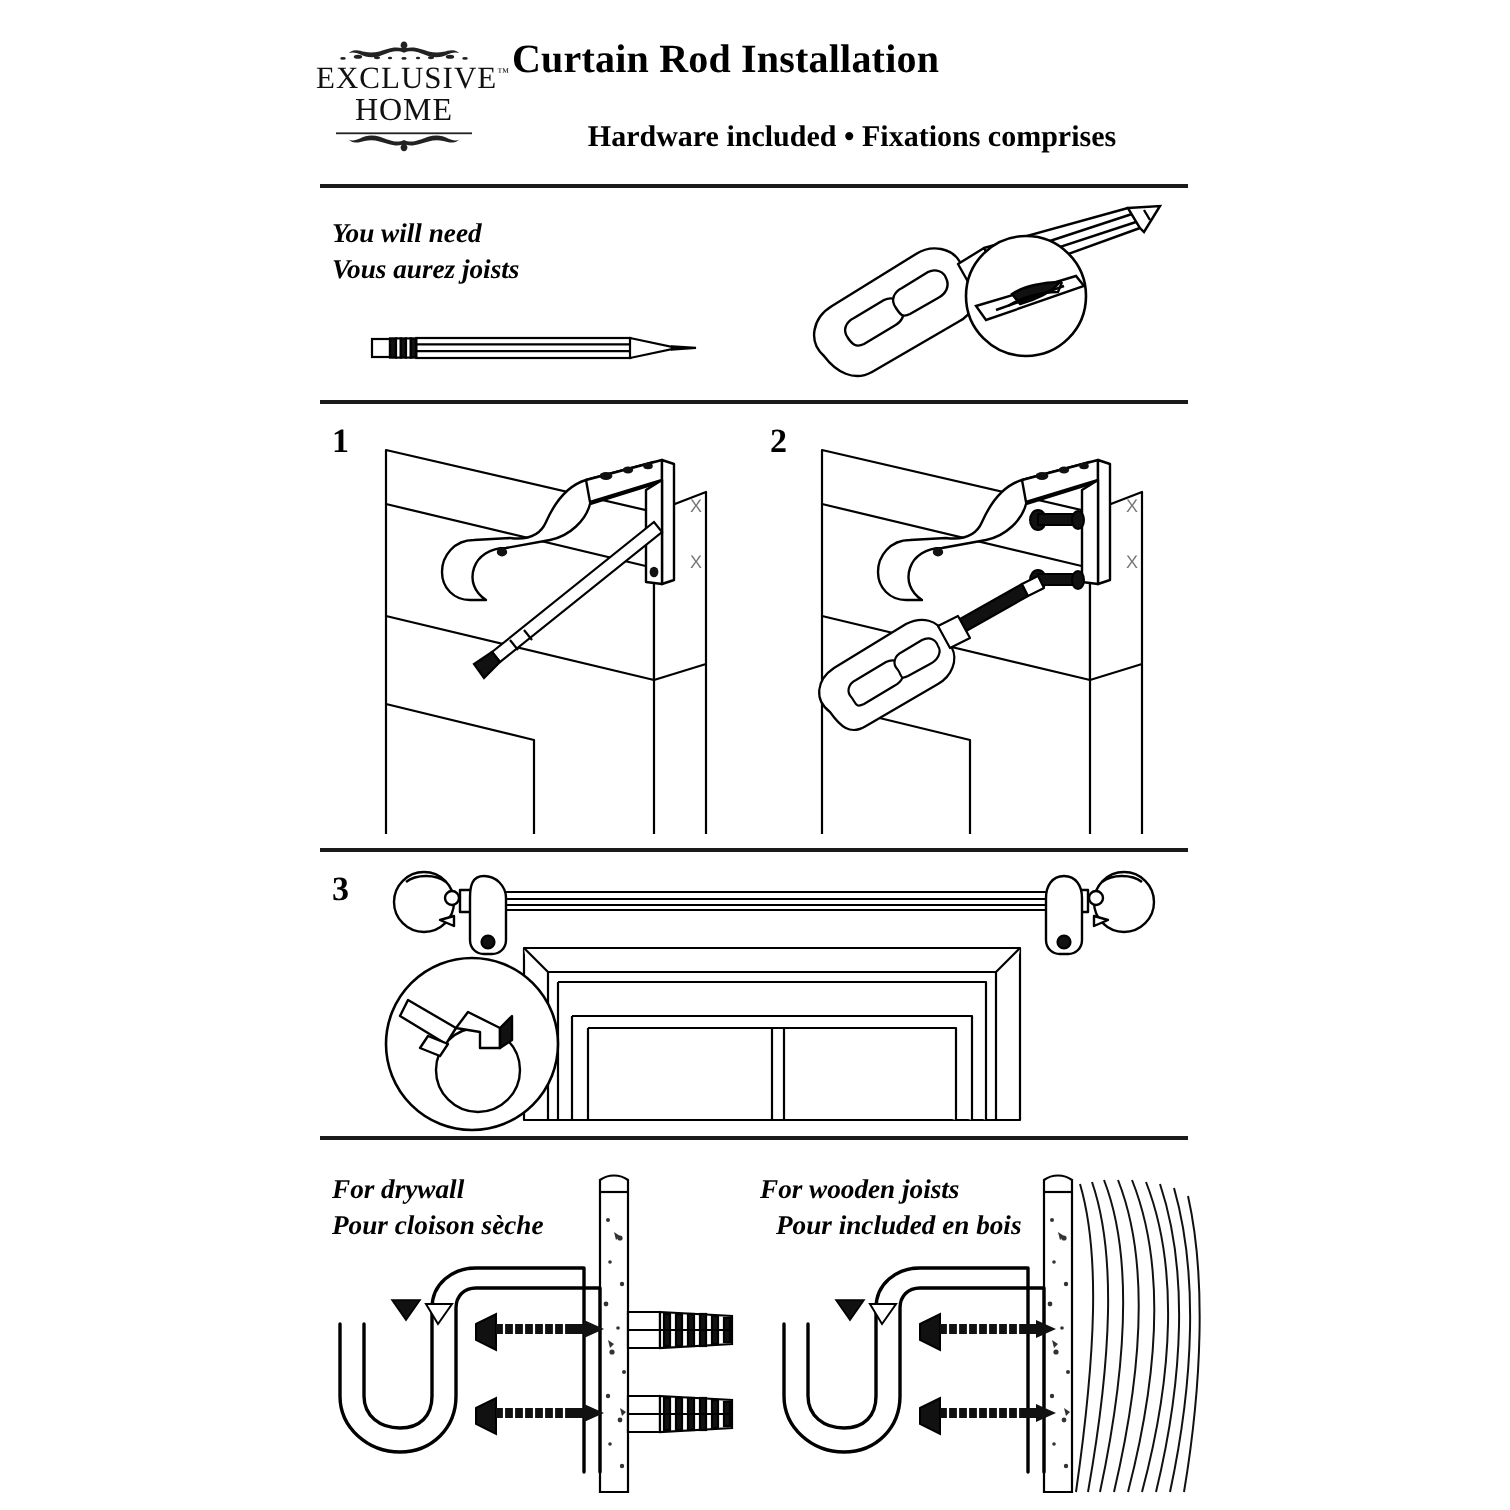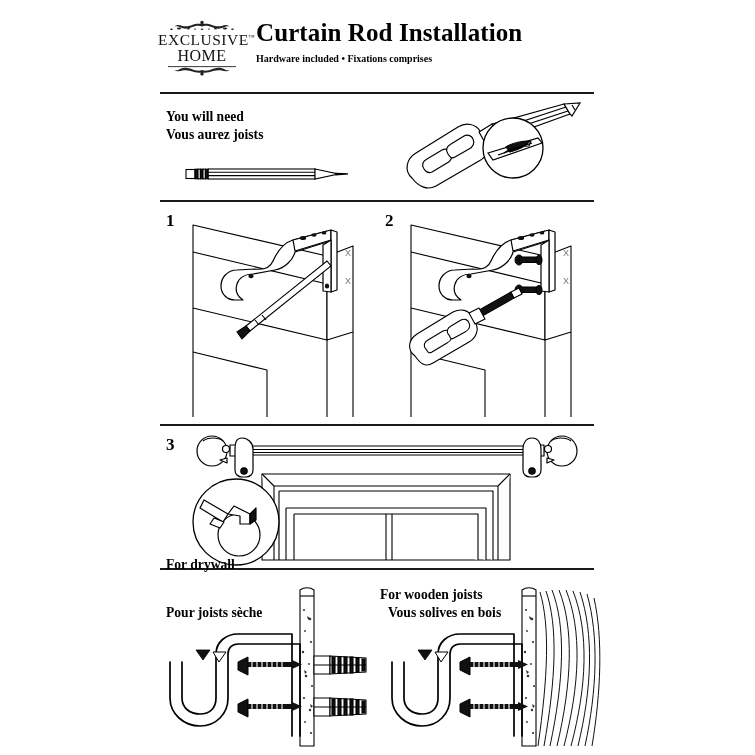--- a/index.html
+++ b/index.html
@@ -58,50 +58,52 @@
     vertical-align: super;
   }
 
   .titles {
     position: absolute;
     left: 98px;
     top: 0px;
     width: 340px;
   }
   .title-main {
-    font-size: 25px;
+    font-size: 20px;
     font-weight: bold;
     line-height: 1.22;
     letter-spacing: 0.1px;
     white-space: nowrap;
   }
   .title-sub {
-    font-size: 10px;
+    font-size: 15px;
     font-weight: bold;
     line-height: 1.2;
-    margin-top: 4px;
+    margin-top: 18px;
     white-space: nowrap;
+    text-align: center;
   }
 
   
   .rule {
     position: absolute;
     left: 160px;
     width: 434px;
     height: 2px;
     background: #1a1a1a;
   }
 
   
   .label {
     position: absolute;
     font-size: 13.6px;
     font-weight: bold;
     line-height: 1.33;
     white-space: nowrap;
+    font-style: italic;
   }
   .stepnum {
     position: absolute;
     font-size: 17px;
     font-weight: bold;
     line-height: 1;
   }
 
   .art { position: absolute; }
   svg { display: block; overflow: visible; }
@@ -354,22 +356,22 @@
           <circle cx="49" cy="103" r="21"></circle>
           <path d="M14 68 L38 82 L33 90 L10 76 Z"></path>
           <path d="M38 82 L44 74 L60 82 L60 92 L50 92 L50 84 Z"></path>
           <path d="M60 82 L66 76 L66 88 L60 92 Z" fill="#111"></path>
           <path d="M24 86 L34 90 L30 96 L20 92 Z" fill="#fff"></path>
         </g>
       </g>
     </svg>
   </div>
 
-  <div class="label" style="left:166px; top:556px">For drywall</div>
-  <div class="label" style="left:166px; top:604px">Pour joists sèche</div>
+  <div class="label" style="left:166px; top:586px">For drywall</div>
+  <div class="label" style="left:166px; top:604px">Pour cloison sèche</div>
 
   <div class="art" style="left:160px; top:586px">
     <svg width="225" height="160" viewBox="0 0 225 160">
 
       <g stroke="#000" stroke-width="1.1" fill="#fff">
         <path d="M140 4 C144 1 150 1 154 4 L154 160 L140 160 Z"></path>
         <line x1="140" y1="10" x2="154" y2="10"></line>
       </g>
       <g fill="#333">
         <circle cx="144" cy="24" r="1"></circle>
@@ -453,21 +455,21 @@
             <rect x="190" y="113" width="3" height="16"></rect>
           <rect x="196" y="114" width="3" height="14"></rect>
             <rect x="202" y="115" width="3" height="12"></rect>
         </g>
         <line x1="154" y1="121" x2="206" y2="121"></line>
       </g>
     </svg>
   </div>
 
   <div class="label" style="left:380px; top:586px">For wooden joists</div>
-  <div class="label" style="left:388px; top:604px">Vous solives en bois</div>
+  <div class="label" style="left:388px; top:604px">Pour included en bois</div>
 
   <div class="art" style="left:382px; top:586px">
     <svg width="225" height="160" viewBox="0 0 225 160">
 
       <g stroke="#000" stroke-width="1.1" fill="#fff">
         <path d="M140 4 C144 1 150 1 154 4 L154 160 L140 160 Z"></path>
         <line x1="140" y1="10" x2="154" y2="10"></line>
       </g>
       <g fill="#333">
         <circle cx="144" cy="24" r="1"></circle>

